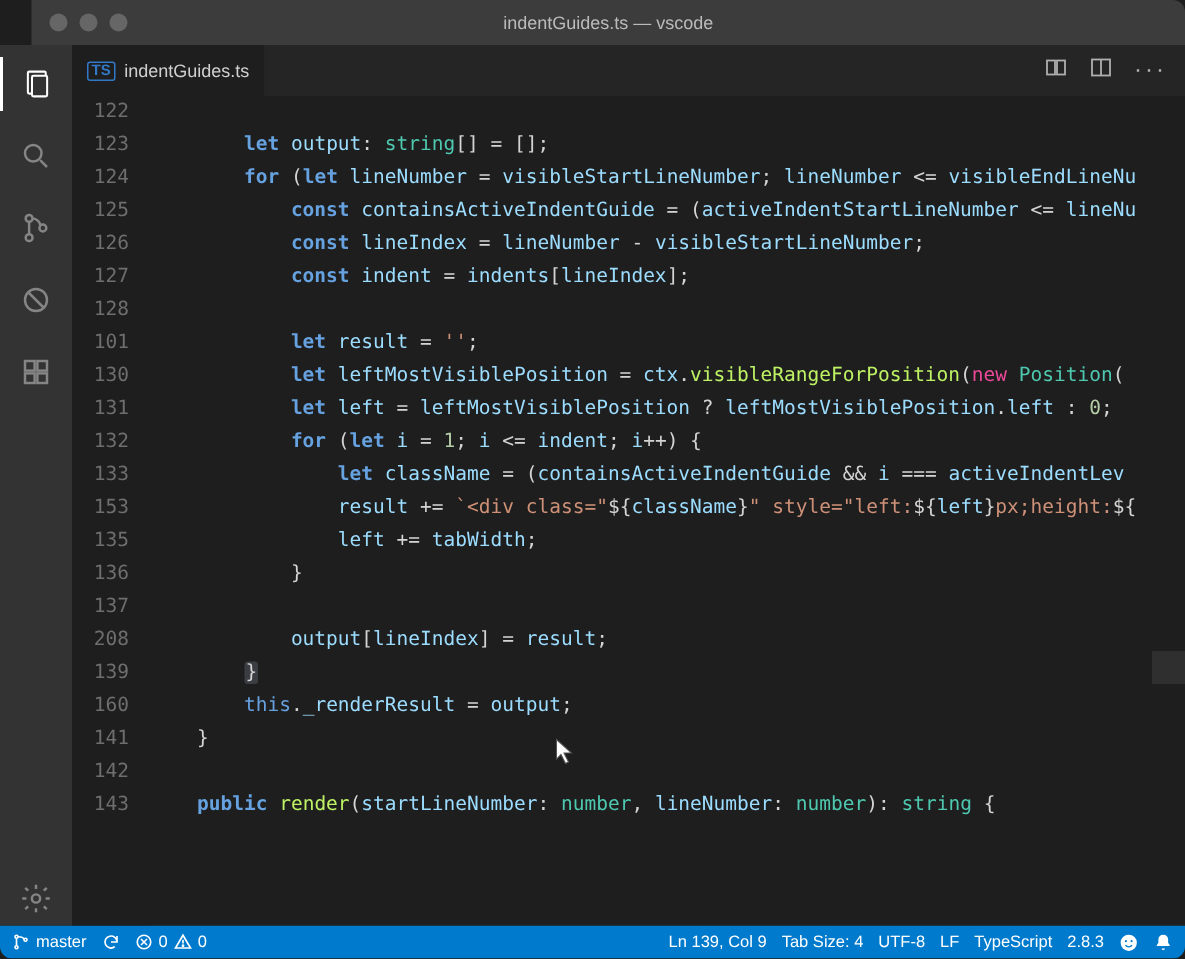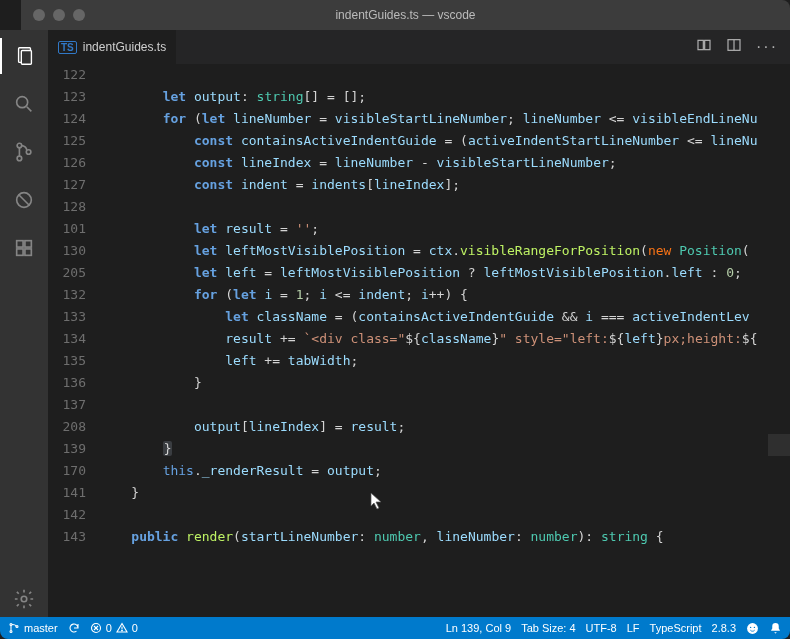--- a/index.html
+++ b/index.html
@@ -130,21 +130,21 @@
   }
   .code-line { height: 22px; }
   .kw { color: #66a1e0; font-weight: bold; }
   .type { color: #4ec9b0; }
   .ident { color: #9cdcfe; }
   .num { color: #b5cea8; }
   .str { color: #ce9178; }
   .op { color: #d4d4d4; }
   .fn { color: #bef264; }
   .this { color: #66a1e0; }
-  .new { color: #f97316; }
+  .new { color: #ec4899; }
   .highlight-close { background: #3a3d41; border-radius:2px; padding:0 1px;}
   .cursor-ptr {
     position: absolute;
     left: 322px; top: 428px;
     color: #fff;
     pointer-events: none;
   }
   .minimap-hint {
     position:absolute; right:0; top:370px; width:22px; height:22px;
     background:#404040; opacity:0.5;
@@ -247,30 +247,30 @@
       <div class="gutter" id="gutter">
           <div class="ln">122</div>
           <div class="ln">123</div>
           <div class="ln">124</div>
           <div class="ln">125</div>
           <div class="ln">126</div>
           <div class="ln">127</div>
           <div class="ln">128</div>
           <div class="ln">101</div>
           <div class="ln">130</div>
-          <div class="ln">205</div>
+          <div class="ln">131</div>
           <div class="ln">132</div>
           <div class="ln">133</div>
-          <div class="ln">134</div>
+          <div class="ln">153</div>
           <div class="ln">135</div>
           <div class="ln">136</div>
           <div class="ln">137</div>
           <div class="ln">208</div>
           <div class="ln">139</div>
-          <div class="ln">170</div>
+          <div class="ln">160</div>
           <div class="ln">141</div>
           <div class="ln">142</div>
           <div class="ln">143</div>
         </div>
       <div class="code-lines" id="code-lines"><div class="code-line"><span></span></div><div class="code-line"><span>        </span><span class="kw">let</span><span> </span><span class="ident">output</span><span>: </span><span class="type">string</span><span>[] = [];</span></div><div class="code-line"><span>        </span><span class="kw">for</span><span> (</span><span class="kw">let</span><span> </span><span class="ident">lineNumber</span><span> = </span><span class="ident">visibleStartLineNumber</span><span>; </span><span class="ident">lineNumber</span><span> &lt;= </span><span class="ident">visibleEndLineNu</span></div><div class="code-line"><span>            </span><span class="kw">const</span><span> </span><span class="ident">containsActiveIndentGuide</span><span> = (</span><span class="ident">activeIndentStartLineNumber</span><span> &lt;= </span><span class="ident">lineNu</span></div><div class="code-line"><span>            </span><span class="kw">const</span><span> </span><span class="ident">lineIndex</span><span> = </span><span class="ident">lineNumber</span><span> - </span><span class="ident">visibleStartLineNumber</span><span>;</span></div><div class="code-line"><span>            </span><span class="kw">const</span><span> </span><span class="ident">indent</span><span> = </span><span class="ident">indents</span><span>[</span><span class="ident">lineIndex</span><span>];</span></div><div class="code-line"><span></span></div><div class="code-line"><span>            </span><span class="kw">let</span><span> </span><span class="ident">result</span><span> = </span><span class="str">''</span><span>;</span></div><div class="code-line"><span>            </span><span class="kw">let</span><span> </span><span class="ident">leftMostVisiblePosition</span><span> = </span><span class="ident">ctx</span><span>.</span><span class="fn">visibleRangeForPosition</span><span>(</span><span class="new">new</span><span> </span><span class="type">Position</span><span>(</span></div><div class="code-line"><span>            </span><span class="kw">let</span><span> </span><span class="ident">left</span><span> = </span><span class="ident">leftMostVisiblePosition</span><span> ? </span><span class="ident">leftMostVisiblePosition</span><span>.</span><span class="ident">left</span><span> : </span><span class="num">0</span><span>;</span></div><div class="code-line"><span>            </span><span class="kw">for</span><span> (</span><span class="kw">let</span><span> </span><span class="ident">i</span><span> = </span><span class="num">1</span><span>; </span><span class="ident">i</span><span> &lt;= </span><span class="ident">indent</span><span>; </span><span class="ident">i</span><span>++) {</span></div><div class="code-line"><span>                </span><span class="kw">let</span><span> </span><span class="ident">className</span><span> = (</span><span class="ident">containsActiveIndentGuide</span><span> &amp;&amp; </span><span class="ident">i</span><span> === </span><span class="ident">activeIndentLev</span></div><div class="code-line"><span>                </span><span class="ident">result</span><span> += </span><span class="str">`&lt;div class="</span><span class="op">${</span><span class="ident">className</span><span class="op">}</span><span class="str">" style="left:</span><span class="op">${</span><span class="ident">left</span><span class="op">}</span><span class="str">px;height:</span><span class="op">${</span></div><div class="code-line"><span>                </span><span class="ident">left</span><span> += </span><span class="ident">tabWidth</span><span>;</span></div><div class="code-line"><span>            }</span></div><div class="code-line"><span></span></div><div class="code-line"><span>            </span><span class="ident">output</span><span>[</span><span class="ident">lineIndex</span><span>] = </span><span class="ident">result</span><span>;</span></div><div class="code-line"><span>        </span><span class="highlight-close">}</span></div><div class="code-line"><span>        </span><span class="this">this</span><span>.</span><span class="ident">_renderResult</span><span> = </span><span class="ident">output</span><span>;</span></div><div class="code-line"><span>    }</span></div><div class="code-line"><span></span></div><div class="code-line"><span>    </span><span class="kw">public</span><span> </span><span class="fn">render</span><span>(</span><span class="ident">startLineNumber</span><span>: </span><span class="type">number</span><span>, </span><span class="ident">lineNumber</span><span>: </span><span class="type">number</span><span>): </span><span class="type">string</span><span> {</span></div></div>
       <div class="minimap-hint"></div>
       <div class="cursor-ptr">
         <svg width="14" height="18" viewBox="0 0 14 18">
             <path d="M1 1 L1 14 L4 11 L7 17 L9 16 L6 10 L11 10 Z" fill="#fff" stroke="#555" stroke-width="0.7"></path>
           </svg>

